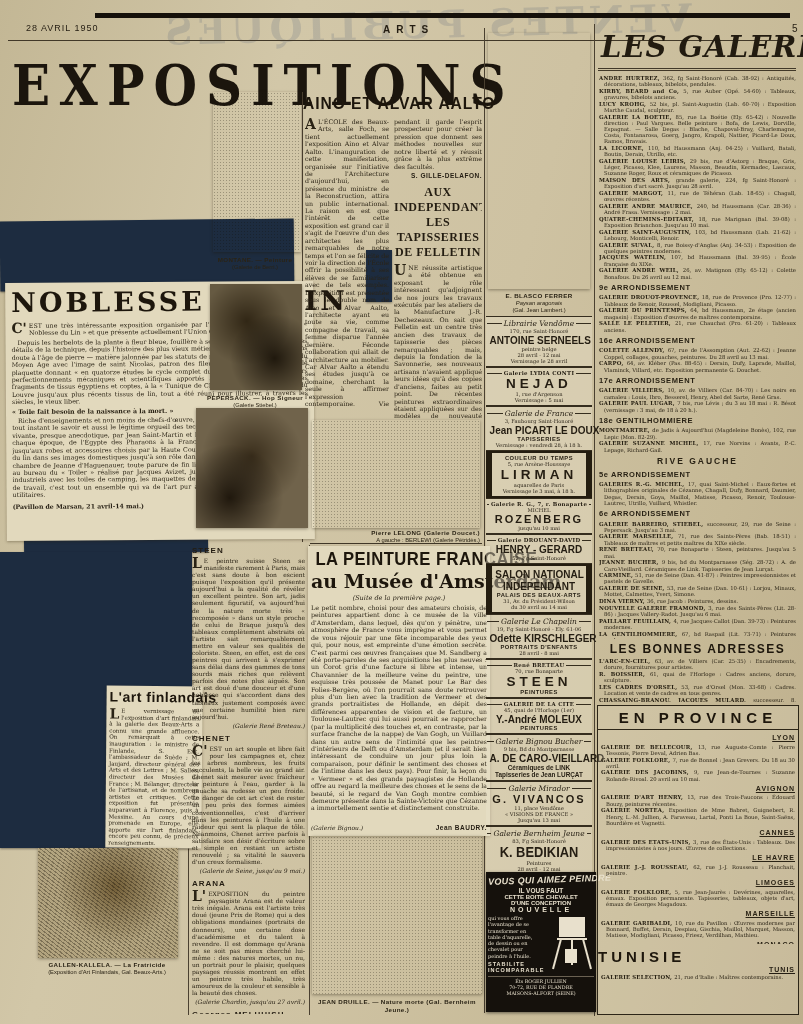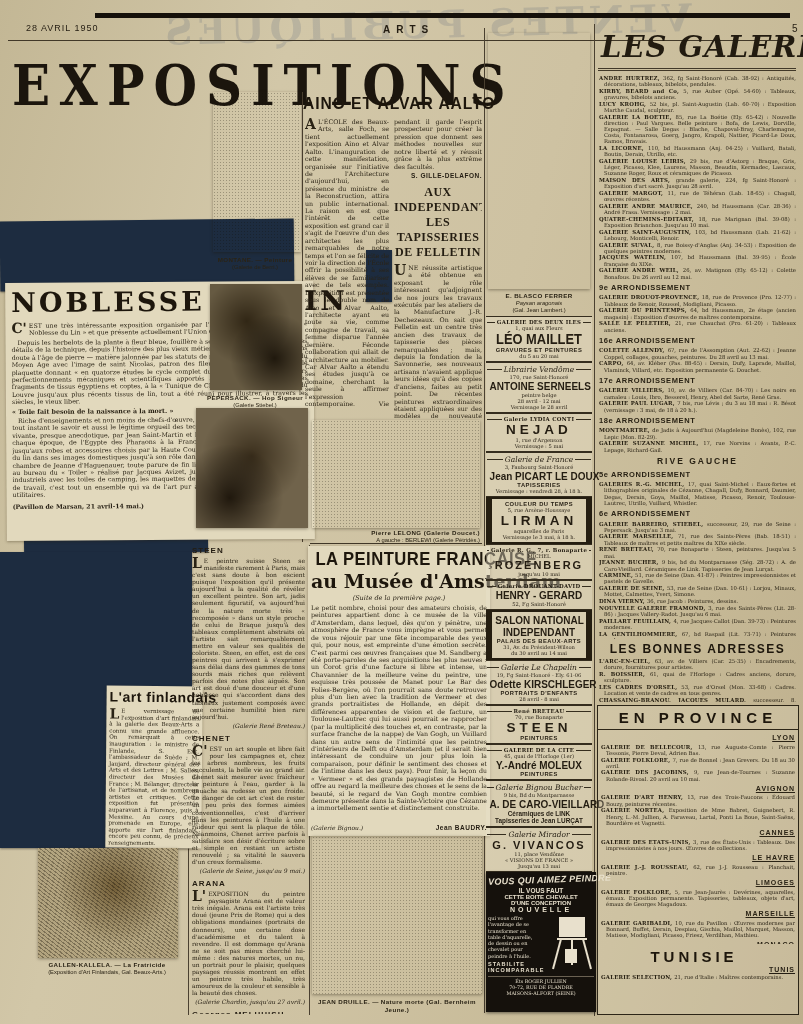--- a/index.html
+++ b/index.html
@@ -49,21 +49,21 @@
   .entry{text-indent:-5px;padding-left:5px;margin-bottom:.5px;}
   .entry b{font-size:5.4px;letter-spacing:.2px;}
   .arr-h{font-family:"Liberation Sans",sans-serif;font-weight:bold;font-size:7.5px;letter-spacing:.6px;margin:4px 0 2px 0;}
   .arr-h.center{text-align:center;font-size:8.5px;letter-spacing:2px;}
   .bonnes-title{font-family:"Liberation Sans",sans-serif;font-weight:bold;font-size:12px;letter-spacing:1.5px;text-align:center;color:#1d160c;}
   .prov-box{position:absolute;border:1.5px solid #2c2517;}
   .prov-title{font-family:"Liberation Sans",sans-serif;font-weight:bold;font-size:15px;letter-spacing:5px;text-align:center;
               border-bottom:1.5px solid #2c2517;padding:3px 0;color:#1d160c;}
   .city-h{font-family:"Liberation Sans",sans-serif;font-weight:bold;font-size:7px;letter-spacing:1px;text-align:right;
           text-decoration:underline;margin:3px 0 1.5px 0;}
-  .tun-title{font-family:"Liberation Sans",sans-serif;font-weight:bold;font-size:15px;letter-spacing:4px;text-align:center;margin:4px 8px 1px 0;color:#1d160c;}
+  .tun-title{font-family:"Liberation Sans",sans-serif;font-weight:bold;font-size:15px;letter-spacing:4px;margin:4px 8px 1px 0;color:#1d160c;}
   
   #ads{display:flex;flex-direction:column;justify-content:space-between;}
   .ad{border-top:1px solid #352d1e;border-bottom:1px solid #352d1e;padding:2px 1px;text-align:center;background:rgba(236,228,205,.4);}
   .ad.bracket{border:2px solid #241d10;border-left-width:6px;border-right-width:6px;}
   .al-hdr{font-size:5.4px;font-weight:bold;letter-spacing:.3px;display:flex;align-items:center;gap:2px;justify-content:center;}
   .al-hdr::before,.al-hdr::after{content:"";flex:1;border-top:1px solid #352d1e;}
   .al-script{font-family:"DejaVu Serif",serif;font-style:italic;font-size:7.5px;display:flex;align-items:center;gap:2px;justify-content:center;}
   .al-script::before,.al-script::after{content:"";flex:1;border-top:1px solid #352d1e;}
   .al-tiny{font-size:5.2px;}
   .al-med{font-family:"Liberation Sans",sans-serif;font-weight:bold;font-size:5.8px;letter-spacing:.5px;}
@@ -220,27 +220,20 @@
 
   </div>
 
   <div class="art art-blasco" style="left:488px;top:33px;width:102px;height:256px;"></div>
   <div class="abs cap" style="left:486px;top:292px;width:106px;">
     <b>E. BLASCO FERRER</b><br>
     <span style="font-style:italic;">Paysan aragonais</span><br>
     <span>(Gal. Jean Lambert.)</span>
   </div>
   <div id="ads" class="abs" style="left:486px;top:316px;width:106px;height:552px;">
-      <div class="ad">
-        <div class="al-hdr">GALERIE DES DEUX ILES</div>
-        <div class="al-tiny">1, quai aux Fleurs</div>
-        <div class="al-big">LÉO MAILLET</div>
-        <div class="al-med">GRAVURES ET PEINTURES</div>
-        <div class="al-tiny">du 5 au 20 mai</div>
-      </div>
       <div class="ad">
         <div class="al-script">Librairie Vendôme</div>
         <div class="al-tiny">170, rue Saint-Honoré</div>
         <div class="al-big2">ANTOINE SERNEELS</div>
         <div class="al-tiny">peintre belge</div>
         <div class="al-tiny">28 avril - 12 mai</div>
         <div class="al-tiny">Vernissage le 28 avril</div>
       </div>
       <div class="ad">
         <div class="al-hdr">Galerie LYDIA CONTI</div>
@@ -379,21 +372,21 @@
       <div class="arr-h">9e ARRONDISSEMENT</div>
       <div class="entry"><b>GALERIE DROUOT-PROVENCE, </b>18, rue de Provence (Pro. 12-77) : Tableaux de Renoir, Roussel, Modigliani, Picasso.</div>
       <div class="entry"><b>GALERIE DU PRINTEMPS, </b>64, bd Haussmann, 2e étage (ancien magasin) : Exposition d'œuvres de maîtres contemporains.</div>
       <div class="entry"><b>SALLE LE PELETIER, </b>21, rue Chauchat (Pro. 61-20) : Tableaux anciens.</div>
       <div class="arr-h">16e ARRONDISSEMENT</div>
       <div class="entry"><b>COLETTE ALLENDY, </b>67, rue de l'Assomption (Aut. 22-62) : Jeanne Coppel, collages, gouaches, peintures. Du 28 avril au 13 mai.</div>
       <div class="entry"><b>CARPO, </b>64, av. Kléber (Pas. 88-65) : Derain, Dufy, Laprade, Maillol, Vlaminck, Villard, etc. Exposition permanente G. Douchet.</div>
       <div class="arr-h">17e ARRONDISSEMENT</div>
       <div class="entry"><b>GALERIE VILLIERS, </b>10, av. de Villiers (Car. 84-70) : Les noirs en camaïeu : Louis, Ibro, Besserel, Henry, Abel del Sarte, René Gras.</div>
       <div class="entry"><b>GALERIE PAUL LUGAR, </b>7 bis, rue Lévis ; du 3 au 18 mai : R. Bésot (vernissage : 3 mai, de 18 à 20 h.).</div>
-      <div class="arr-h">18e ARRONDISSEMENT</div>
+      <div class="arr-h">18e GENTILHOMMIERE</div>
       <div class="entry"><b>MONTMARTRE, </b>de Jadis à Aujourd'hui (Magdeleine Bonès), 102, rue Lepic (Mon. 82-29).</div>
       <div class="entry"><b>GALERIE SUZANNE MICHEL, </b>17, rue Norvins : Avants, P.-C. Lepage, Richard-Gail.</div>
       <div class="arr-h center">RIVE GAUCHE</div>
       <div class="arr-h">5e ARRONDISSEMENT</div>
       <div class="entry"><b>GALERIES R.-G. MICHEL, </b>17, quai Saint-Michel : Eaux-fortes et lithographies originales de Cézanne, Chagall, Dufy, Bonnard, Daumier, Degas, Derain, Goya, Maillol, Matisse, Picasso, Renoir, Toulouse-Lautrec, Utrillo, Vuillard, Whistler.</div>
       <div class="arr-h">6e ARRONDISSEMENT</div>
       <div class="entry"><b>GALERIE BARREIRO, STIEBEL, </b>successeur, 29, rue de Seine : Pepersack. Jusqu'au 3 mai.</div>
       <div class="entry"><b>GALERIE MARSEILLE, </b>71, rue des Saints-Pères (Bab. 18-51) : Tableaux de maîtres et petits maîtres du XIXe siècle.</div>
       <div class="entry"><b>RENE BRETEAU, </b>70, rue Bonaparte : Steen, peintures. Jusqu'au 5 mai.</div>
       <div class="entry"><b>JEANNE BUCHER, </b>9 bis, bd du Montparnasse (Ség. 28-72) : A. de Caro-Vieillard. Céramiques de Link. Tapisseries de Jean Lurçat.</div>

